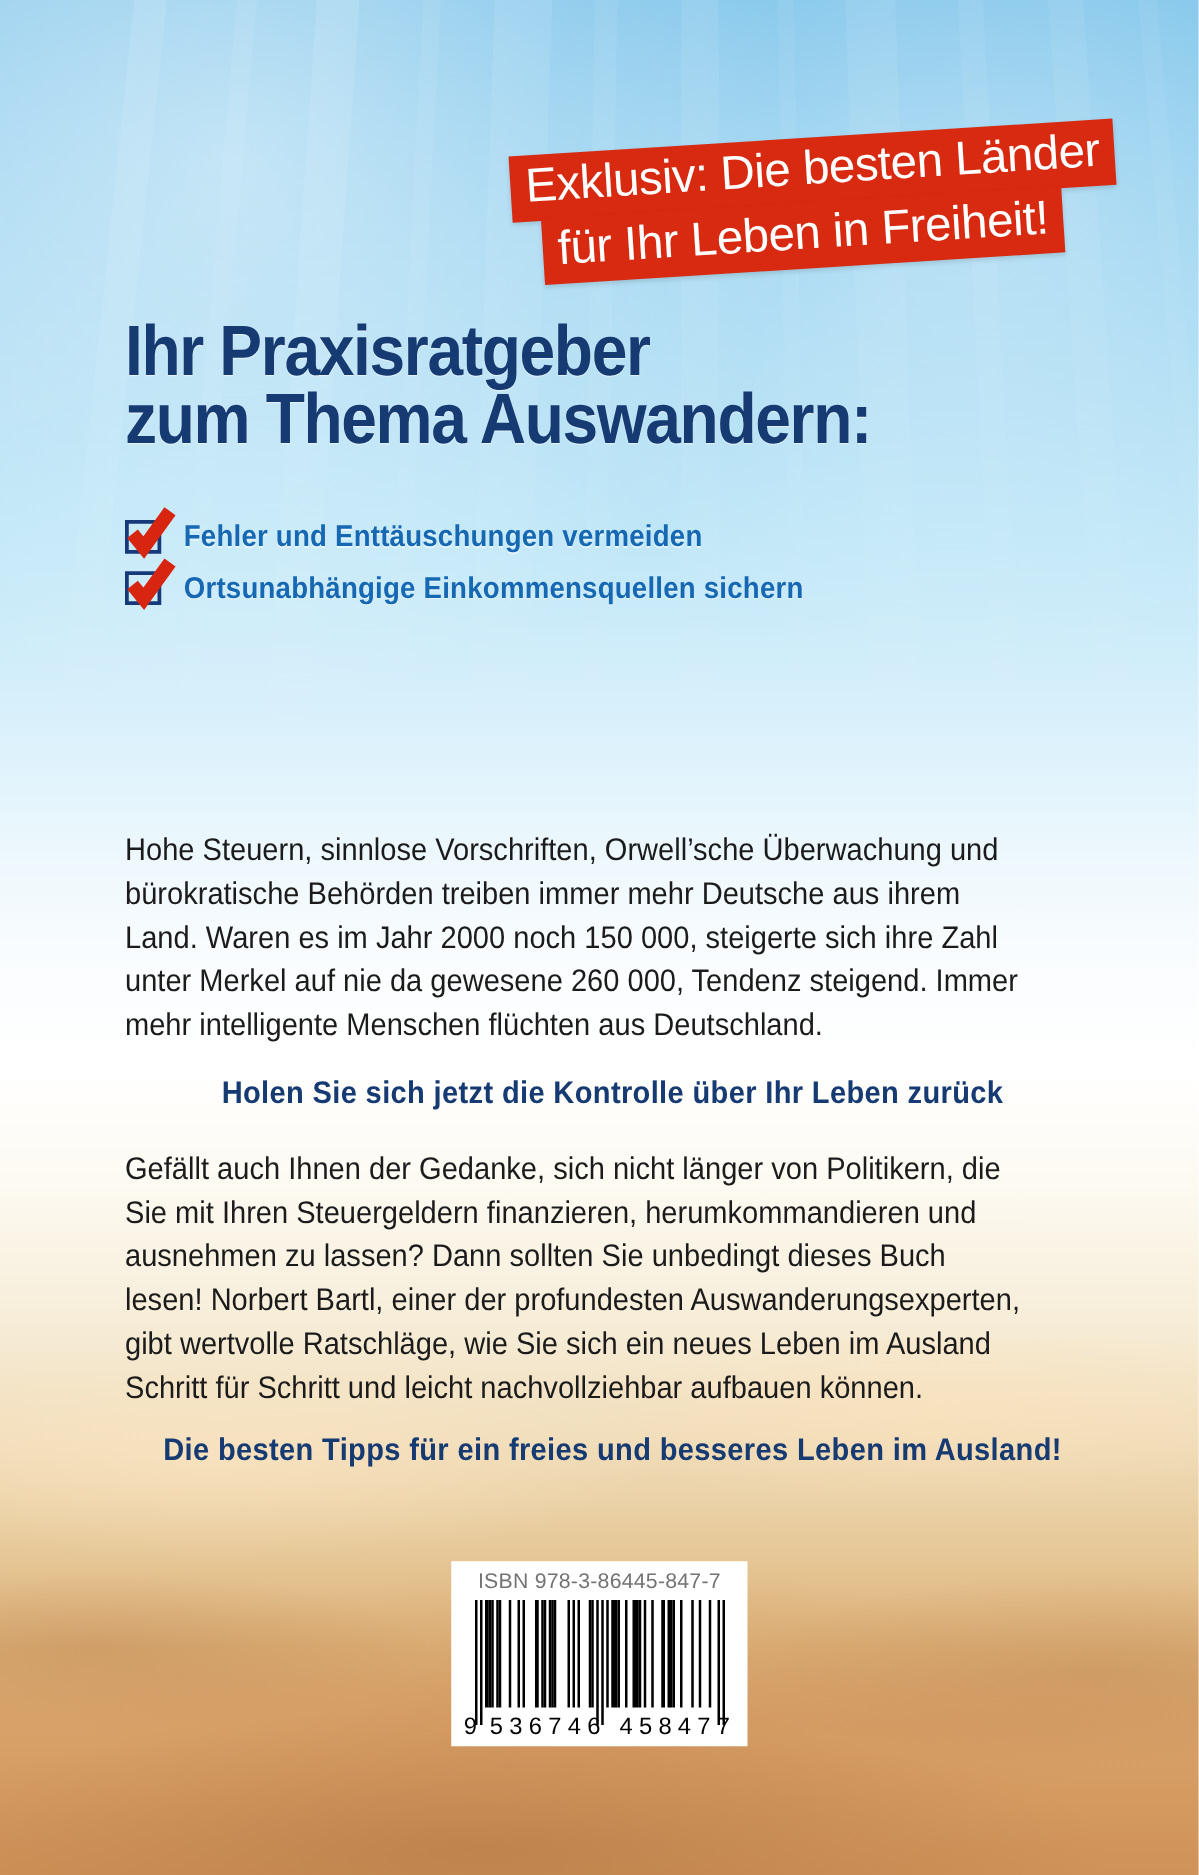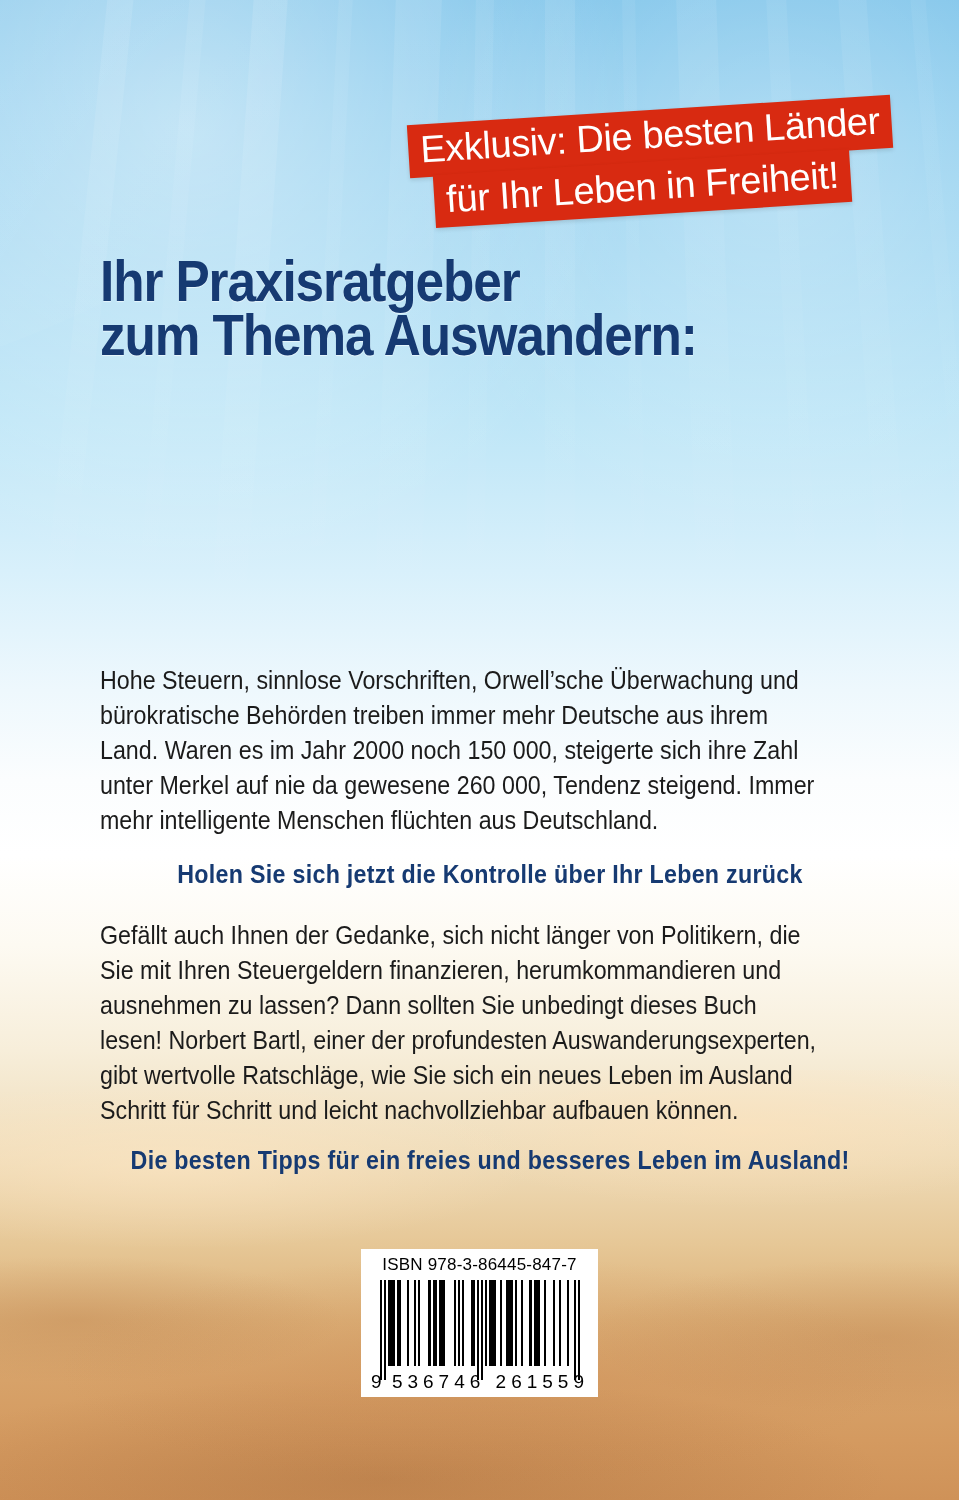--- a/index.html
+++ b/index.html
@@ -113,21 +113,21 @@
   .subhead1{top:860px;}
   .subhead2{top:1146px;}
 
   
   .barcode-box{
     position:absolute;left:361px;top:1249px;width:237px;height:148px;
     background:#ffffff;
   }
   .isbn-text{
     position:absolute;left:0;top:6px;width:237px;text-align:center;
-    color:#000000;font-size:17px;font-family:"Liberation Sans", sans-serif;
+    color:#737373;font-size:17px;font-family:"Liberation Sans", sans-serif;
     letter-spacing:.2px;
   }
   .bars{position:absolute;left:19px;top:31px;width:200px;height:86px;}
   .bar{position:absolute;top:0;background:#000;height:86px;}
   .bar.tall{height:100px;}
   .ean{
     position:absolute;left:10px;top:122px;width:218px;
     color:#000;font-size:19px;font-family:"Liberation Sans", sans-serif;
     display:flex;justify-content:space-between;align-items:center;
   }
@@ -163,20 +163,38 @@
     <div class="banner banner1">Exklusiv: Die besten Länder</div>
     <div class="banner banner2">für Ihr Leben in Freiheit!</div>
   </div>
 
   <div class="headline">
     <div>Ihr Praxisratgeber</div>
     <div>zum Thema Auswandern:</div>
   </div>
 
   <div class="checklist" id="checklist">
+      <div class="check-row">
+        <div class="checkbox">
+          <div class="box" style="border-color:#16397a"></div>
+          <svg viewBox="0 0 40 40">
+            <path d="M4 20 L13 31 L34 2" fill="none" stroke="#d8250f" stroke-width="11" stroke-linecap="butt" stroke-linejoin="miter"></path>
+          </svg>
+        </div>
+        <div class="check-label" style="color: rgb(22, 104, 179);">Fehler und Enttäuschungen vermeiden</div>
+      </div>
+      <div class="check-row">
+        <div class="checkbox">
+          <div class="box" style="border-color:#16397a"></div>
+          <svg viewBox="0 0 40 40">
+            <path d="M4 20 L13 31 L34 2" fill="none" stroke="#d8250f" stroke-width="11" stroke-linecap="butt" stroke-linejoin="miter"></path>
+          </svg>
+        </div>
+        <div class="check-label" style="color: rgb(22, 104, 179);">Ortsunabhängige Einkommensquellen sichern</div>
+      </div>
     </div>
 
   <div class="para para1">Hohe Steuern, sinnlose Vorschriften, Orwell’sche Überwachung und bürokratische Behörden treiben immer mehr Deutsche aus ihrem Land. Waren es im Jahr 2000 noch 150 000, steigerte sich ihre Zahl unter Merkel auf nie da gewesene 260 000, Tendenz steigend. Immer mehr intelligente Menschen flüchten aus Deutschland.</div>
   <div class="subhead subhead1">Holen Sie sich jetzt die Kontrolle über Ihr Leben zurück</div>
   <div class="para para2">Gefällt auch Ihnen der Gedanke, sich nicht länger von Politikern, die Sie mit Ihren Steuergeldern finanzieren, herumkommandieren und ausnehmen zu lassen? Dann sollten Sie unbedingt dieses Buch lesen! Norbert Bartl, einer der profundesten Auswanderungsexperten, gibt wertvolle Ratschläge, wie Sie sich ein neues Leben im Ausland Schritt für Schritt und leicht nachvollziehbar aufbauen können.</div>
   <div class="subhead subhead2">Die besten Tipps für ein freies und besseres Leben im Ausland!</div>
 
   <div class="barcode-box">
     <div class="isbn-text">ISBN 978-3-86445-847-7</div>
     <div class="bars" id="bars">
@@ -220,17 +238,17 @@
         <div class="bar" style="left: 164.21px; width: 2.11px;"></div>
         <div class="bar" style="left: 172.63px; width: 2.11px;"></div>
         <div class="bar" style="left: 178.95px; width: 2.11px;"></div>
         <div class="bar" style="left: 187.37px; width: 2.11px;"></div>
         <div class="bar tall" style="left: 193.68px; width: 2.11px;"></div>
         <div class="bar tall" style="left: 197.89px; width: 2.11px;"></div>
       </div>
     <div class="ean">
       <span>9</span>
       <span class="grp">536746</span>
-      <span class="grp">261559</span>
+      <span class="grp">458477</span>
     </div>
   </div>
 
 </div>
 
 </body></html>

